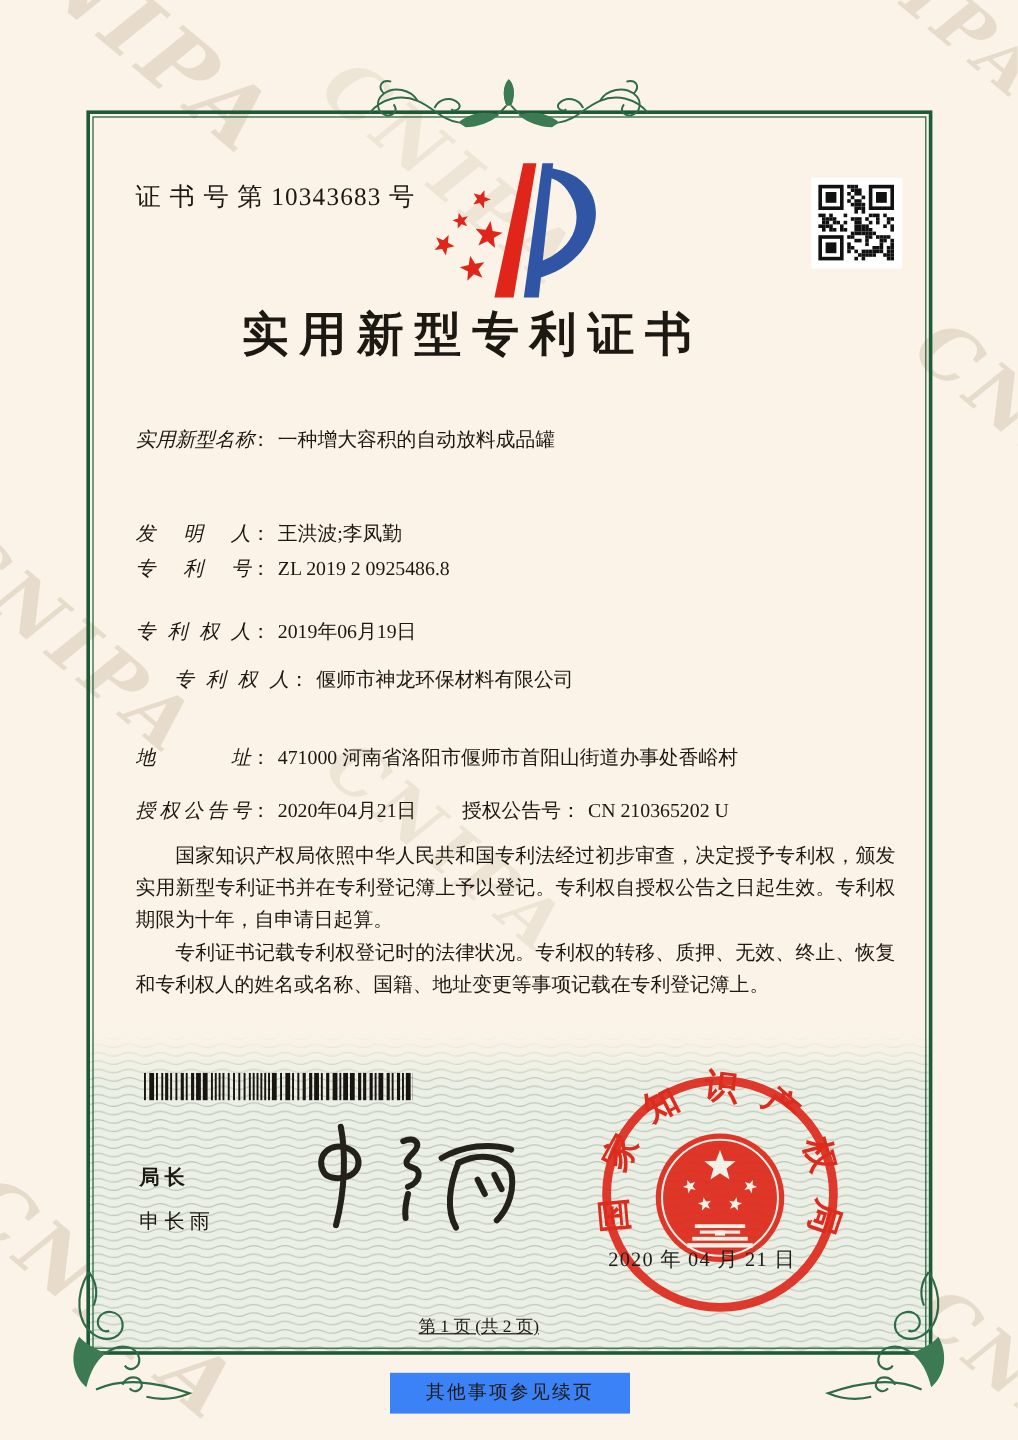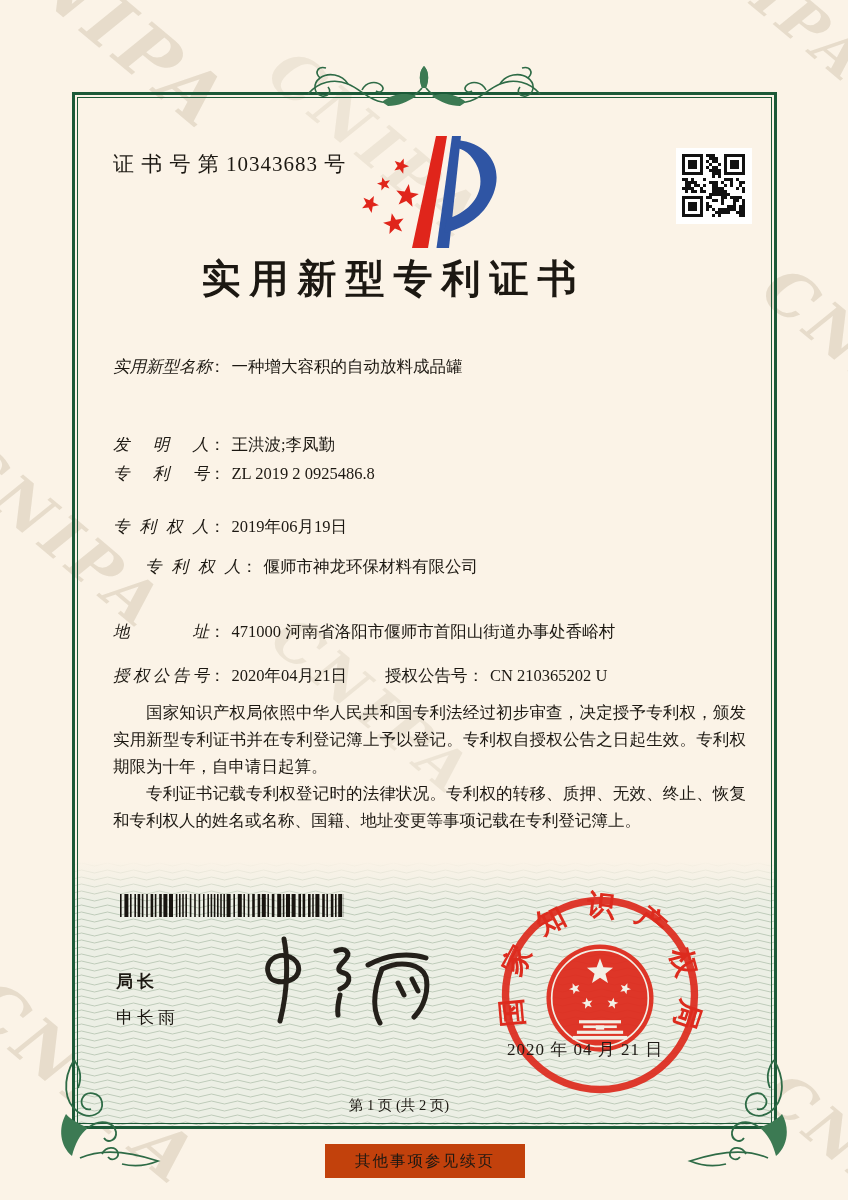--- a/index.html
+++ b/index.html
@@ -31,23 +31,23 @@
   .paras{left:113px;top:699px;width:633px;font-size:16.5px;line-height:27px;z-index:4;text-align:justify;}
   .paras p{margin:0;text-indent:2em;}
   
   #barcode{left:120px;top:894px;z-index:4;}
   .director-title{left:116px;top:970px;font-size:17px;z-index:4;letter-spacing:4px;font-weight:bold;}
   .director-name{left:116px;top:1006px;font-size:17px;z-index:4;letter-spacing:4px;}
   #signature{left:240px;top:925px;z-index:5;}
   #seal{left:495px;top:890px;z-index:5;}
   .seal-date{left:500px;top:1038px;width:170px;text-align:center;font-size:17px;
              letter-spacing:1px;z-index:6;color:#1f1b16;}
-  .page-num{left:72px;top:1096px;width:654px;text-align:center;font-size:14.5px;z-index:4;}
+  .page-num{left:72px;top:1096px;width:654px;text-align:center;font-size:14.5px;z-index:4;text-decoration:underline;}
   .cont-note{left:325px;top:1144px;width:200px;height:34px;line-height:34px;text-align:center;
-             background:#c2410c;font-size:15.5px;z-index:4;letter-spacing:2px;}
+             background:#3b82f6;font-size:15.5px;z-index:4;letter-spacing:2px;}
 </style>
 </head>
 <body>
 
 <div class="wm" style="left:-45px;top:-25px;font-size:74px;">CNIPA</div>
 <div class="wm" style="left:248px;top:108px;font-size:62px;color:rgba(210,198,176,0.32);">CNIPA</div>
 <div class="wm" style="left:648px;top:-40px;font-size:58px;">CNIPA</div>
 <div class="wm" style="left:742px;top:325px;font-size:62px;">CNIPA</div>
 <div class="wm" style="left:-70px;top:498px;font-size:62px;">CNIPA</div>
 <div class="wm" style="left:252px;top:672px;font-size:58px;color:rgba(206,194,172,0.30);">CNIPA</div>

